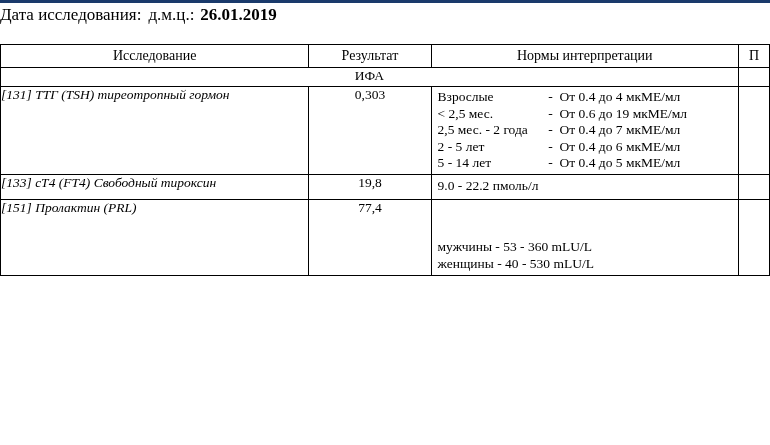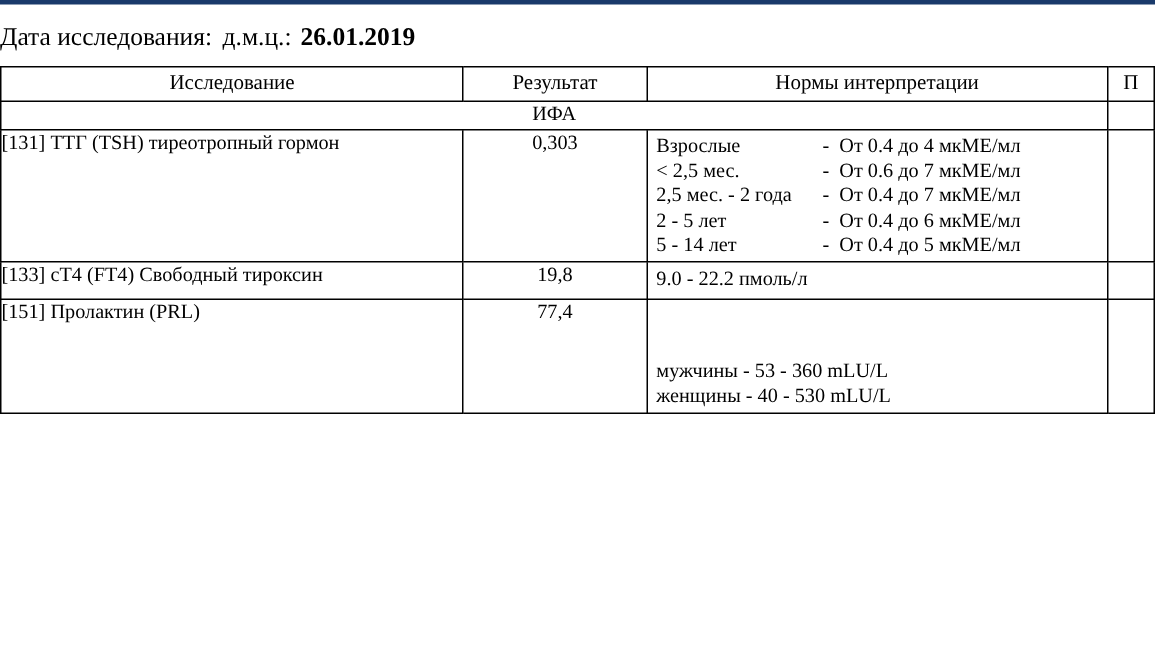--- a/index.html
+++ b/index.html
@@ -19,21 +19,21 @@
     position: absolute;
     left: 0;
     top: 0;
     width: 770px;
     height: 3px;
     background: #1a3a6b;
   }
   .header-line {
     position: absolute;
     left: 0;
-    top: 11px;
+    top: 1px;
     width: 770px;
     height: 28px;
     display: flex;
     align-items: center;
     font-size: 17px;
     white-space: nowrap;
   }
   .hdr-label {
     padding-left: 0px;
   }
@@ -82,20 +82,21 @@
     text-align: center;
     height: 18px;
     vertical-align: middle;
     font-size: 13.5px;
     border-left: 1px solid #000;
     border-right: 1px solid #000;
   }
   .cell-study {
     padding-left: 7px;
     vertical-align: middle;
+    font-style: italic;
   }
   .cell-result {
     text-align: center;
     vertical-align: middle;
   }
   .norm-block {
     padding: 2px 4px 2px 6px;
     line-height: 1.23;
   }
   .norm-line {
@@ -168,21 +169,21 @@
         <td>
           <div class="norm-block">
             <div class="norm-line">
               <span class="norm-name">Взрослые</span>
               <span class="norm-dash">-</span>
               <span class="norm-val">От 0.4 до  4 мкМЕ/мл</span>
             </div>
             <div class="norm-line">
               <span class="norm-name">&lt; 2,5 мес.</span>
               <span class="norm-dash">-</span>
-              <span class="norm-val">От 0.6 до 7 мкМЕ/мл</span>
+              <span class="norm-val">От 0.6 до 19 мкМЕ/мл</span>
             </div>
             <div class="norm-line">
               <span class="norm-name">2,5 мес. - 2 года</span>
               <span class="norm-dash">-</span>
               <span class="norm-val">От 0.4 до 7 мкМЕ/мл</span>
             </div>
             <div class="norm-line">
               <span class="norm-name">2 - 5 лет</span>
               <span class="norm-dash">-</span>
               <span class="norm-val">От 0.4 до 6 мкМЕ/мл</span>

